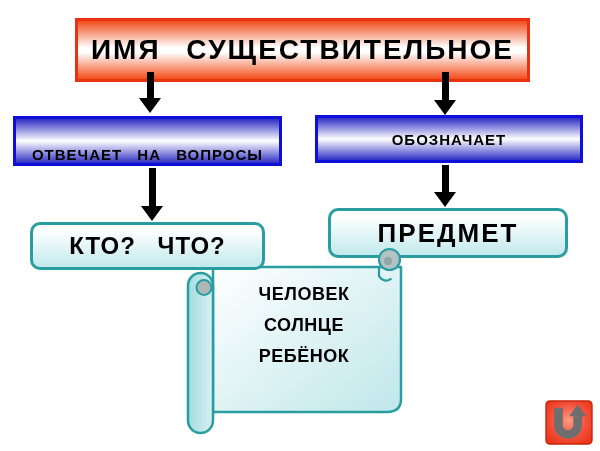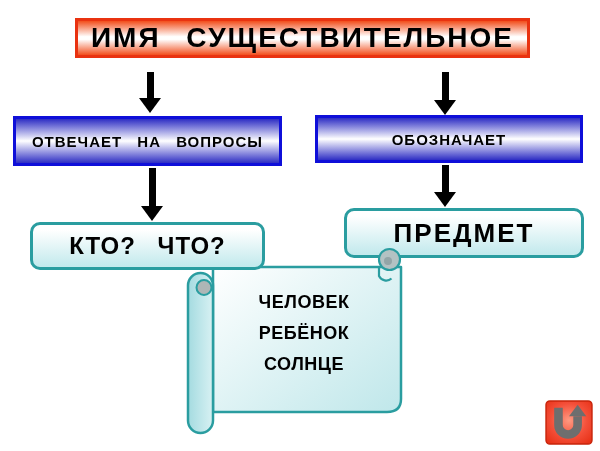--- a/index.html
+++ b/index.html
@@ -4,56 +4,56 @@
 <style>
   html,body{margin:0;padding:0;background:#fff;}
   .stage{
     position:relative;width:600px;height:451px;background:#ffffff;overflow:hidden;
     font-family:"Liberation Sans","DejaVu Sans",sans-serif;color:#000;
   }
   .node{position:absolute;display:flex;align-items:center;justify-content:center;
         box-sizing:border-box;font-weight:700;text-align:center;}
   
   .box-red{
-    left:75px;top:18px;width:455px;height:40px;
+    left:75px;top:18px;width:455px;height:64px;
     border:3px solid #e93210;
     background:linear-gradient(180deg,#f24e1c 0%,#ffffff 46%,#ffffff 54%,#f24e1c 100%);
     font-size:28px;letter-spacing:2px;word-spacing:16px;
   }
   
   .box-blue{
     border:3px solid #0f0fd9;
     background:linear-gradient(180deg,#2e2ec4 0%,#ffffff 50%,#2e2ec4 100%);
     font-size:15px;letter-spacing:1px;
   }
-  .box-blue.left{left:13px;top:116px;width:269px;height:50px;word-spacing:10px;}
+  .box-blue.left{left:13px;top:116px;width:269px;height:50px;word-spacing:10px;align-items:flex-end;}
   .box-blue.right{left:315px;top:115px;width:268px;height:48px;}
   
   .box-teal{
     border:3px solid #2a9da0;border-radius:10px;
     background:linear-gradient(180deg,#ffffff 12%,#c4eaed 96%);
   }
   .box-who{left:30px;top:222px;width:235px;height:48px;z-index:3;
            font-size:24px;letter-spacing:1px;word-spacing:14px;}
   .box-object{left:328px;top:208px;width:240px;height:50px;z-index:1;
-              font-size:26px;letter-spacing:2px;margin-left:16px;}
+              font-size:26px;letter-spacing:2px;}
   
   .arrow{position:absolute;width:22px;display:flex;flex-direction:column;align-items:center;}
   .arrow .shaft{width:7px;flex:1;background:#000;}
   .arrow .head{width:0;height:0;border-left:11px solid transparent;
                border-right:11px solid transparent;border-top:15px solid #000;}
   .a1{left:139px;top:72px;height:41px;}
   .a2{left:434px;top:72px;height:43px;}
   .a3{left:141px;top:168px;height:53px;}
   .a4{left:434px;top:165px;height:42px;}
   
   .scroll-svg{position:absolute;left:183px;top:243px;width:224px;height:200px;z-index:2;}
   .scroll-text{
     position:absolute;left:206px;top:279px;width:196px;z-index:4;
-    font-weight:700;font-size:18px;letter-spacing:0.5px;text-align:center;margin-top:8px;
+    font-weight:700;font-size:18px;letter-spacing:0.5px;text-align:center;
   }
   .scroll-text .line{height:31px;line-height:31px;}
   
   .logo{position:absolute;left:545px;top:400px;width:48px;height:45px;z-index:5;cursor:pointer;}
 </style>
 </head>
 <body>
 
 <div class="stage">
 
@@ -104,22 +104,22 @@
     <path d="M213 267 H 401 V 399 Q 401 412 387 412 H 213 Z" fill="url(#paperGrad)" stroke="#2a9da0" stroke-width="2.5" stroke-linejoin="round"></path>
     <path d="M379 267 l 0 9 a 8 8 0 0 0 12.5 2.5" fill="none" stroke="#2a9da0" stroke-width="2.2"></path>
     <path d="M188 285.5 A 12.5 12.5 0 0 1 213 285.5 L 213 420.5 A 12.5 12.5 0 0 1 188 420.5 Z" fill="url(#rollGrad)" stroke="#2a9da0" stroke-width="2.5"></path>
     <circle cx="204" cy="287.5" r="7.5" fill="#aeb6b6" stroke="#2a9da0" stroke-width="2"></circle>
     <circle cx="389.5" cy="259.5" r="10.5" fill="#b3c2c3" stroke="#2a9da0" stroke-width="2.2"></circle>
     <circle cx="388" cy="261" r="4" fill="#93a5a7"></circle>
   </svg>
 
   <div class="scroll-text">
     <div class="line">ЧЕЛОВЕК</div>
+    <div class="line">СОЛНЦЕ</div>
     <div class="line">РЕБЁНОК</div>
-    <div class="line">СОЛНЦЕ</div>
   </div>
 
   <div class="node box-teal box-who">
     <span>КТО? ЧТО?</span>
   </div>
 
   <svg class="logo" viewBox="0 0 50 47">
     <defs>
       <radialGradient id="logoGrad" cx="50%" cy="45%" r="70%">
         <stop offset="0%" stop-color="#ff9a82"></stop>

